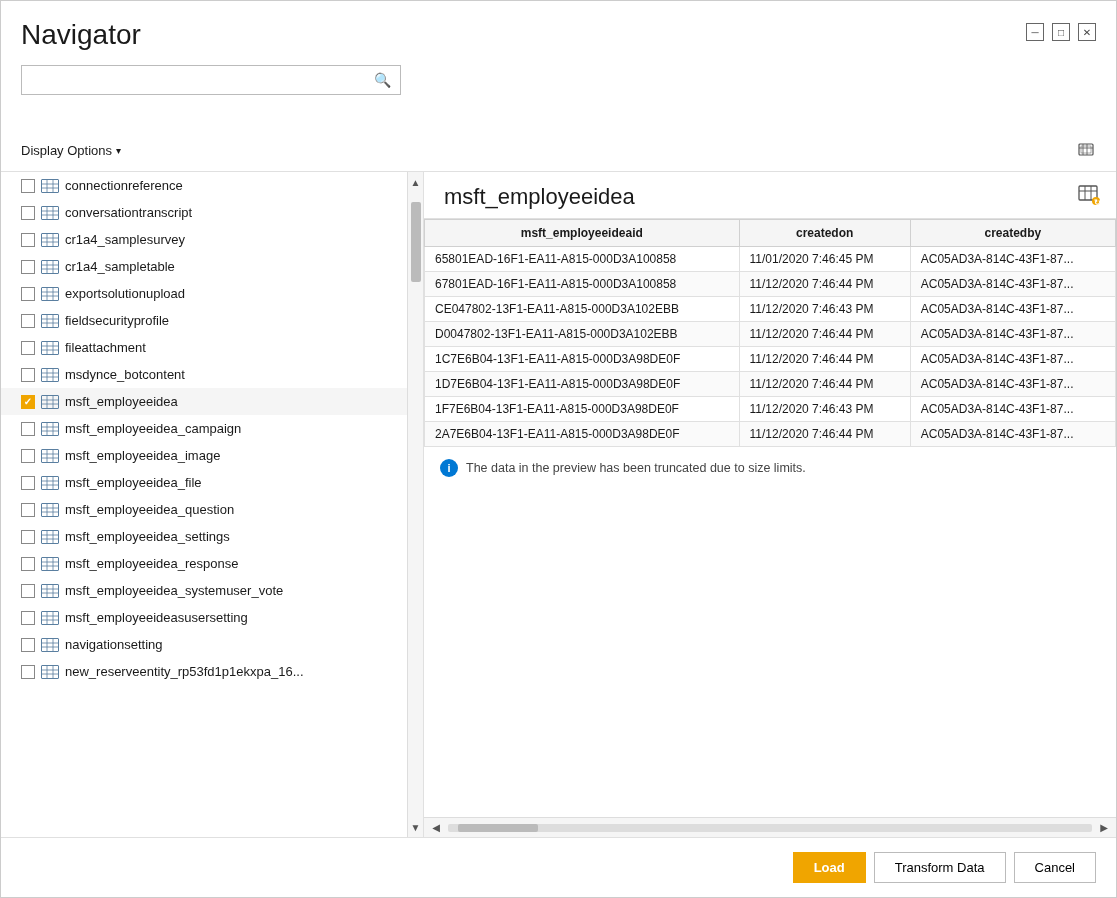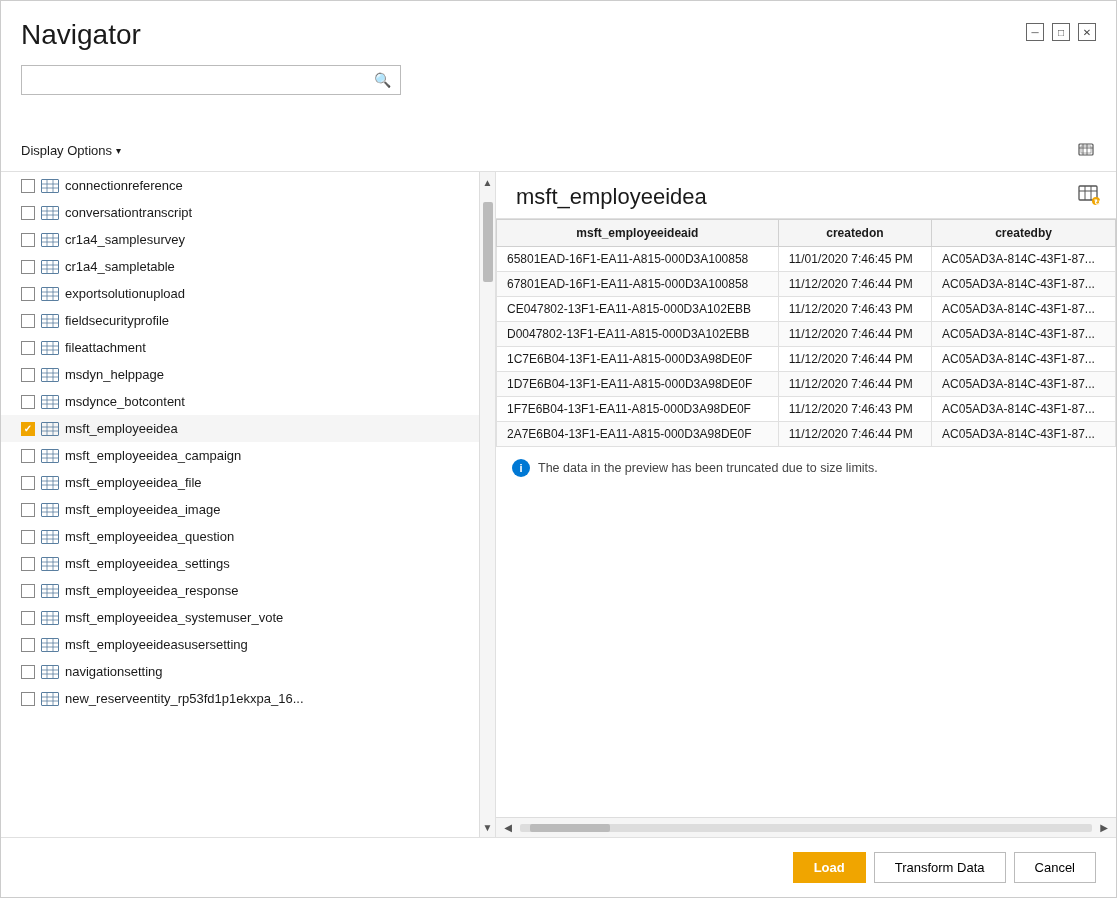--- a/index.html
+++ b/index.html
@@ -99,21 +99,21 @@
       color: #555;
       cursor: pointer;
     }
     .main-content {
       display: flex;
       flex: 1;
       overflow: hidden;
       border-top: 1px solid #e0e0e0;
     }
     .left-panel {
-      width: 495px;
+      width: 423px;
       border-right: 1px solid #e0e0e0;
       display: flex;
       flex-direction: column;
       overflow: hidden;
       position: relative;
     }
     .list-container {
       flex: 1;
       overflow-y: auto;
       overflow-x: hidden;
@@ -443,31 +443,20 @@
           </div>
           <div class="list-item" style="padding-right: 22px;">
             <div class="checkbox"></div>
             <div class="table-icon"><svg width="18" height="14" viewBox="0 0 18 14">
       <rect x="0.5" y="0.5" width="17" height="13" rx="0.5" stroke="#5a7fa0" stroke-width="1" fill="none"></rect>
       <line x1="0.5" y1="5" x2="17.5" y2="5" stroke="#5a7fa0" stroke-width="0.8"></line>
       <line x1="0.5" y1="9" x2="17.5" y2="9" stroke="#5a7fa0" stroke-width="0.8"></line>
       <line x1="6" y1="0.5" x2="6" y2="13.5" stroke="#5a7fa0" stroke-width="0.8"></line>
       <line x1="12" y1="0.5" x2="12" y2="13.5" stroke="#5a7fa0" stroke-width="0.8"></line>
     </svg></div>
-            <span class="item-label">msdyn_helppage</span>
-          </div>
-          <div class="list-item" style="padding-right: 22px;">
-            <div class="checkbox"></div>
-            <div class="table-icon"><svg width="18" height="14" viewBox="0 0 18 14">
-      <rect x="0.5" y="0.5" width="17" height="13" rx="0.5" stroke="#5a7fa0" stroke-width="1" fill="none"></rect>
-      <line x1="0.5" y1="5" x2="17.5" y2="5" stroke="#5a7fa0" stroke-width="0.8"></line>
-      <line x1="0.5" y1="9" x2="17.5" y2="9" stroke="#5a7fa0" stroke-width="0.8"></line>
-      <line x1="6" y1="0.5" x2="6" y2="13.5" stroke="#5a7fa0" stroke-width="0.8"></line>
-      <line x1="12" y1="0.5" x2="12" y2="13.5" stroke="#5a7fa0" stroke-width="0.8"></line>
-    </svg></div>
             <span class="item-label">msdynce_botcontent</span>
           </div>
           <div class="list-item selected" style="padding-right: 22px;">
             <div class="checkbox checked"></div>
             <div class="table-icon"><svg width="18" height="14" viewBox="0 0 18 14">
       <rect x="0.5" y="0.5" width="17" height="13" rx="0.5" stroke="#5a7fa0" stroke-width="1" fill="none"></rect>
       <line x1="0.5" y1="5" x2="17.5" y2="5" stroke="#5a7fa0" stroke-width="0.8"></line>
       <line x1="0.5" y1="9" x2="17.5" y2="9" stroke="#5a7fa0" stroke-width="0.8"></line>
       <line x1="6" y1="0.5" x2="6" y2="13.5" stroke="#5a7fa0" stroke-width="0.8"></line>
       <line x1="12" y1="0.5" x2="12" y2="13.5" stroke="#5a7fa0" stroke-width="0.8"></line>
@@ -487,32 +476,32 @@
           </div>
           <div class="list-item" style="padding-right: 22px;">
             <div class="checkbox"></div>
             <div class="table-icon"><svg width="18" height="14" viewBox="0 0 18 14">
       <rect x="0.5" y="0.5" width="17" height="13" rx="0.5" stroke="#5a7fa0" stroke-width="1" fill="none"></rect>
       <line x1="0.5" y1="5" x2="17.5" y2="5" stroke="#5a7fa0" stroke-width="0.8"></line>
       <line x1="0.5" y1="9" x2="17.5" y2="9" stroke="#5a7fa0" stroke-width="0.8"></line>
       <line x1="6" y1="0.5" x2="6" y2="13.5" stroke="#5a7fa0" stroke-width="0.8"></line>
       <line x1="12" y1="0.5" x2="12" y2="13.5" stroke="#5a7fa0" stroke-width="0.8"></line>
     </svg></div>
+            <span class="item-label">msft_employeeidea_image</span>
+          </div>
+          <div class="list-item" style="padding-right: 22px;">
+            <div class="checkbox"></div>
+            <div class="table-icon"><svg width="18" height="14" viewBox="0 0 18 14">
+      <rect x="0.5" y="0.5" width="17" height="13" rx="0.5" stroke="#5a7fa0" stroke-width="1" fill="none"></rect>
+      <line x1="0.5" y1="5" x2="17.5" y2="5" stroke="#5a7fa0" stroke-width="0.8"></line>
+      <line x1="0.5" y1="9" x2="17.5" y2="9" stroke="#5a7fa0" stroke-width="0.8"></line>
+      <line x1="6" y1="0.5" x2="6" y2="13.5" stroke="#5a7fa0" stroke-width="0.8"></line>
+      <line x1="12" y1="0.5" x2="12" y2="13.5" stroke="#5a7fa0" stroke-width="0.8"></line>
+    </svg></div>
             <span class="item-label">msft_employeeidea_file</span>
-          </div>
-          <div class="list-item" style="padding-right: 22px;">
-            <div class="checkbox"></div>
-            <div class="table-icon"><svg width="18" height="14" viewBox="0 0 18 14">
-      <rect x="0.5" y="0.5" width="17" height="13" rx="0.5" stroke="#5a7fa0" stroke-width="1" fill="none"></rect>
-      <line x1="0.5" y1="5" x2="17.5" y2="5" stroke="#5a7fa0" stroke-width="0.8"></line>
-      <line x1="0.5" y1="9" x2="17.5" y2="9" stroke="#5a7fa0" stroke-width="0.8"></line>
-      <line x1="6" y1="0.5" x2="6" y2="13.5" stroke="#5a7fa0" stroke-width="0.8"></line>
-      <line x1="12" y1="0.5" x2="12" y2="13.5" stroke="#5a7fa0" stroke-width="0.8"></line>
-    </svg></div>
-            <span class="item-label">msft_employeeidea_image</span>
           </div>
           <div class="list-item" style="padding-right: 22px;">
             <div class="checkbox"></div>
             <div class="table-icon"><svg width="18" height="14" viewBox="0 0 18 14">
       <rect x="0.5" y="0.5" width="17" height="13" rx="0.5" stroke="#5a7fa0" stroke-width="1" fill="none"></rect>
       <line x1="0.5" y1="5" x2="17.5" y2="5" stroke="#5a7fa0" stroke-width="0.8"></line>
       <line x1="0.5" y1="9" x2="17.5" y2="9" stroke="#5a7fa0" stroke-width="0.8"></line>
       <line x1="6" y1="0.5" x2="6" y2="13.5" stroke="#5a7fa0" stroke-width="0.8"></line>
       <line x1="12" y1="0.5" x2="12" y2="13.5" stroke="#5a7fa0" stroke-width="0.8"></line>
     </svg></div>

